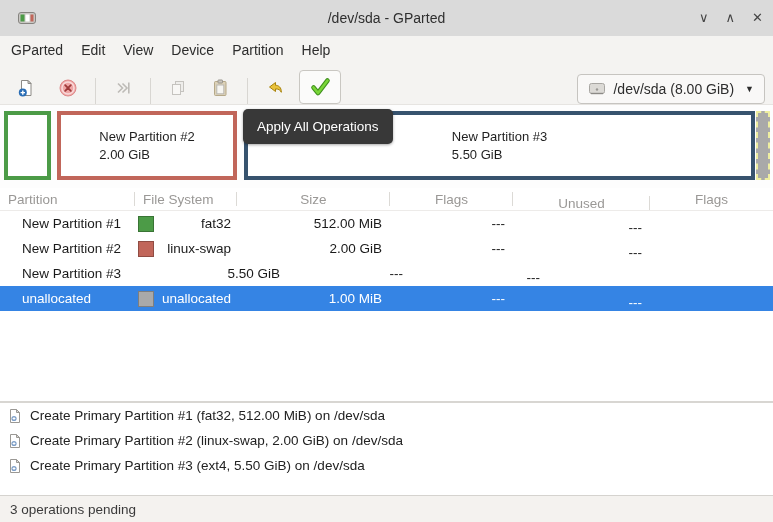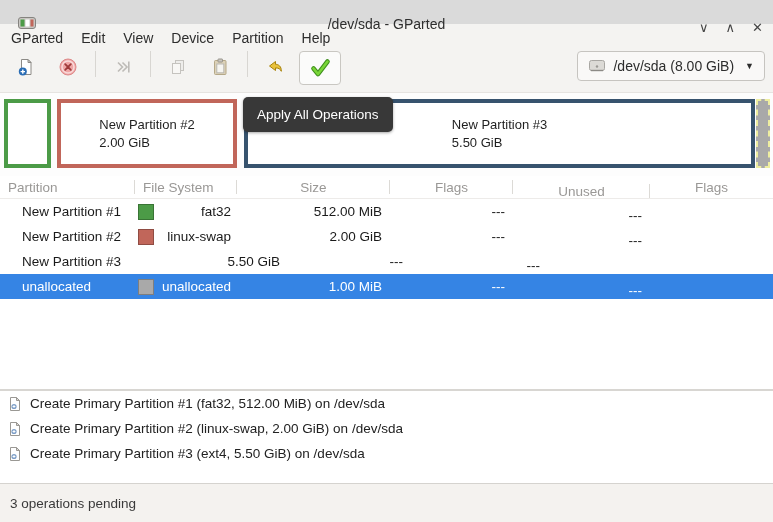--- a/index.html
+++ b/index.html
@@ -1,31 +1,31 @@
 <!DOCTYPE html>
 <html><head>
 <meta charset="utf-8">
 <style>
   * { box-sizing: border-box; margin: 0; padding: 0; }
   html,body { width:773px; height:522px; overflow:hidden; }
   body { font-family:"Liberation Sans", sans-serif; background:#fff; color:#1a1a1a; }
   .window { width:773px; height:522px; display:flex; flex-direction:column; background:#fff; }
 
   
-  .titlebar { height:24px; background:#dadada; display:flex; align-items:flex-start; position:relative; padding:16px 10px 0 18px; flex:0 0 auto; }
+  .titlebar { height:36px; background:#dadada; display:flex; align-items:center; position:relative; padding:0 10px 0 18px; flex:0 0 auto; }
   .title { position:absolute; left:0; right:0; text-align:center; font-size:14px; color:#2f2f2f; }
   .wincontrols { margin-left:auto; display:flex; gap:17px; z-index:2; }
   .wbtn { font-size:13px; color:#444; cursor:default; line-height:24px; }
 
   
   .menubar { height:27px; background:#f4f3f1; display:flex; align-items:center; padding-left:2px; flex:0 0 auto; }
   .menuitem { font-size:14px; color:#2d2d2d; padding:3px 9px; }
 
   
-  .toolbar { height:42px; background:#f4f3f1; display:flex; align-items:flex-start; padding-left:8px; flex:0 0 auto; border-bottom:1px solid #e6e4e1; }
+  .toolbar { height:42px; background:#f4f3f1; display:flex; align-items:flex-end; padding-left:8px; flex:0 0 auto; border-bottom:1px solid #e6e4e1; }
   .tbtn { width:36px; height:32px; display:flex; align-items:center; justify-content:center; border-radius:4px; }
   .tbtn + .tbtn { margin-left:6px; }
   .tsep { width:1px; height:26px; background:#d8d6d2; margin:0 9px; }
   .applybtn { width:42px; height:34px; border:1px solid #c9c7c2; background:#fbfbfa; margin-left:2px; }
   .combo { margin-left:auto; margin-right:8px; height:30px; border:1px solid #c6c4c0; border-radius:4px; background:#f9f8f7; display:flex; align-items:center; padding:0 10px; gap:7px; }
   .combo-label { font-size:14px; color:#2d2d2d; }
   .combo-caret { font-size:9px; color:#2d2d2d; margin-left:4px; }
 
   
   .diskband { height:83px; background:#fdfdfd; position:relative; flex:0 0 auto; }

